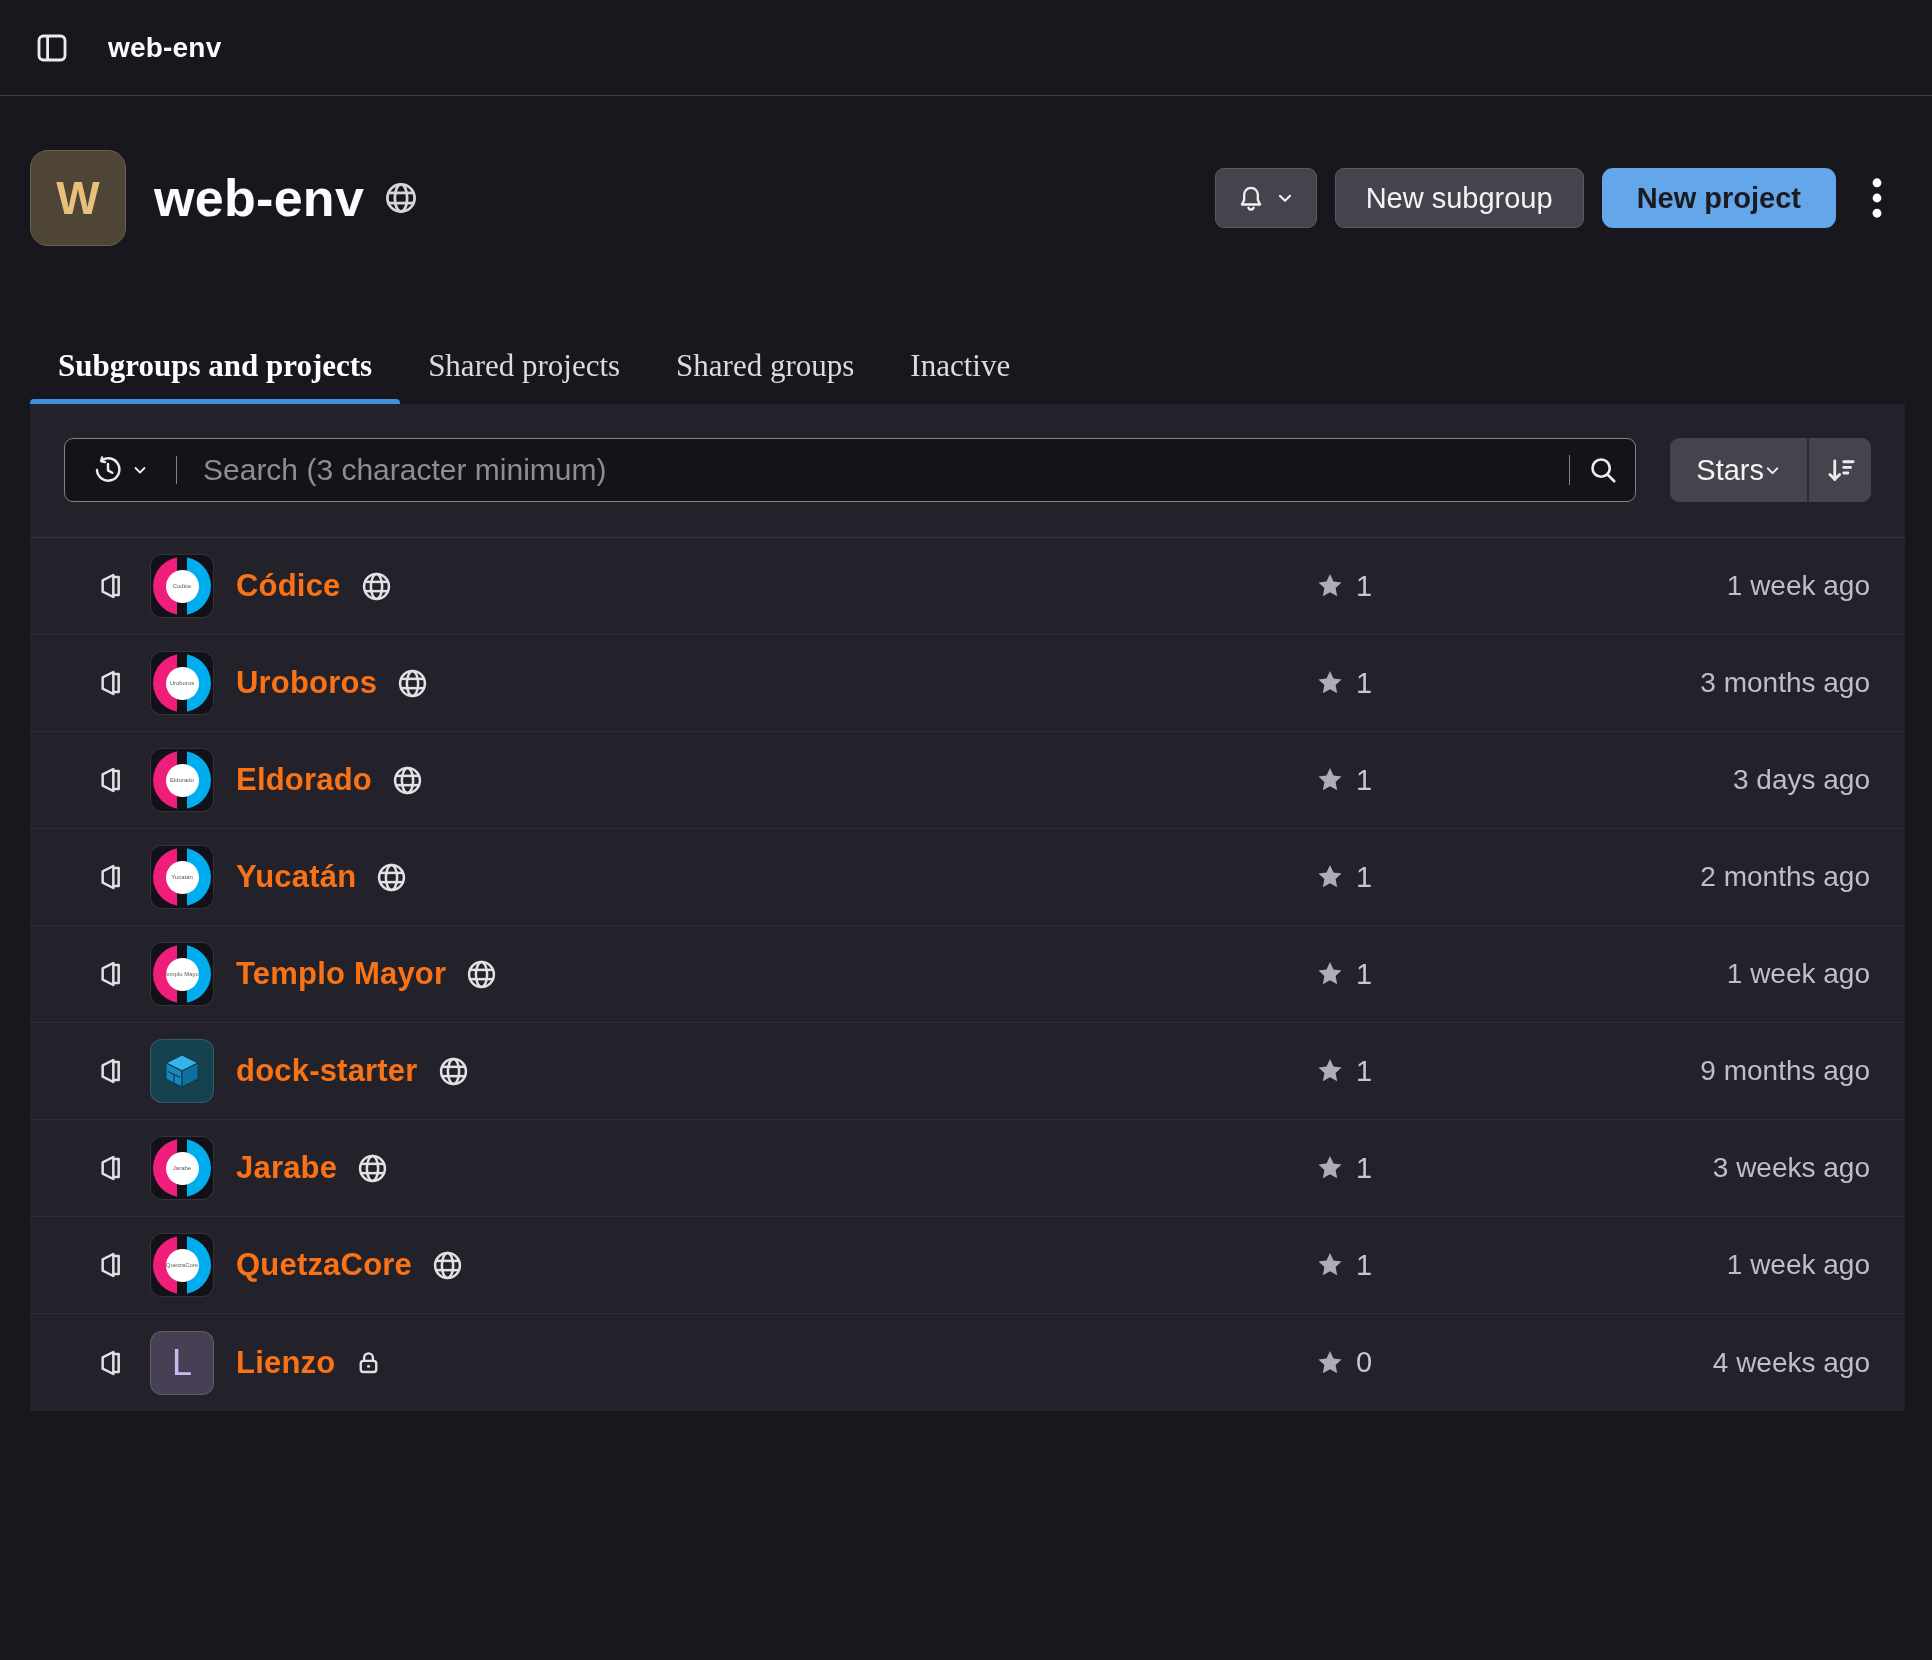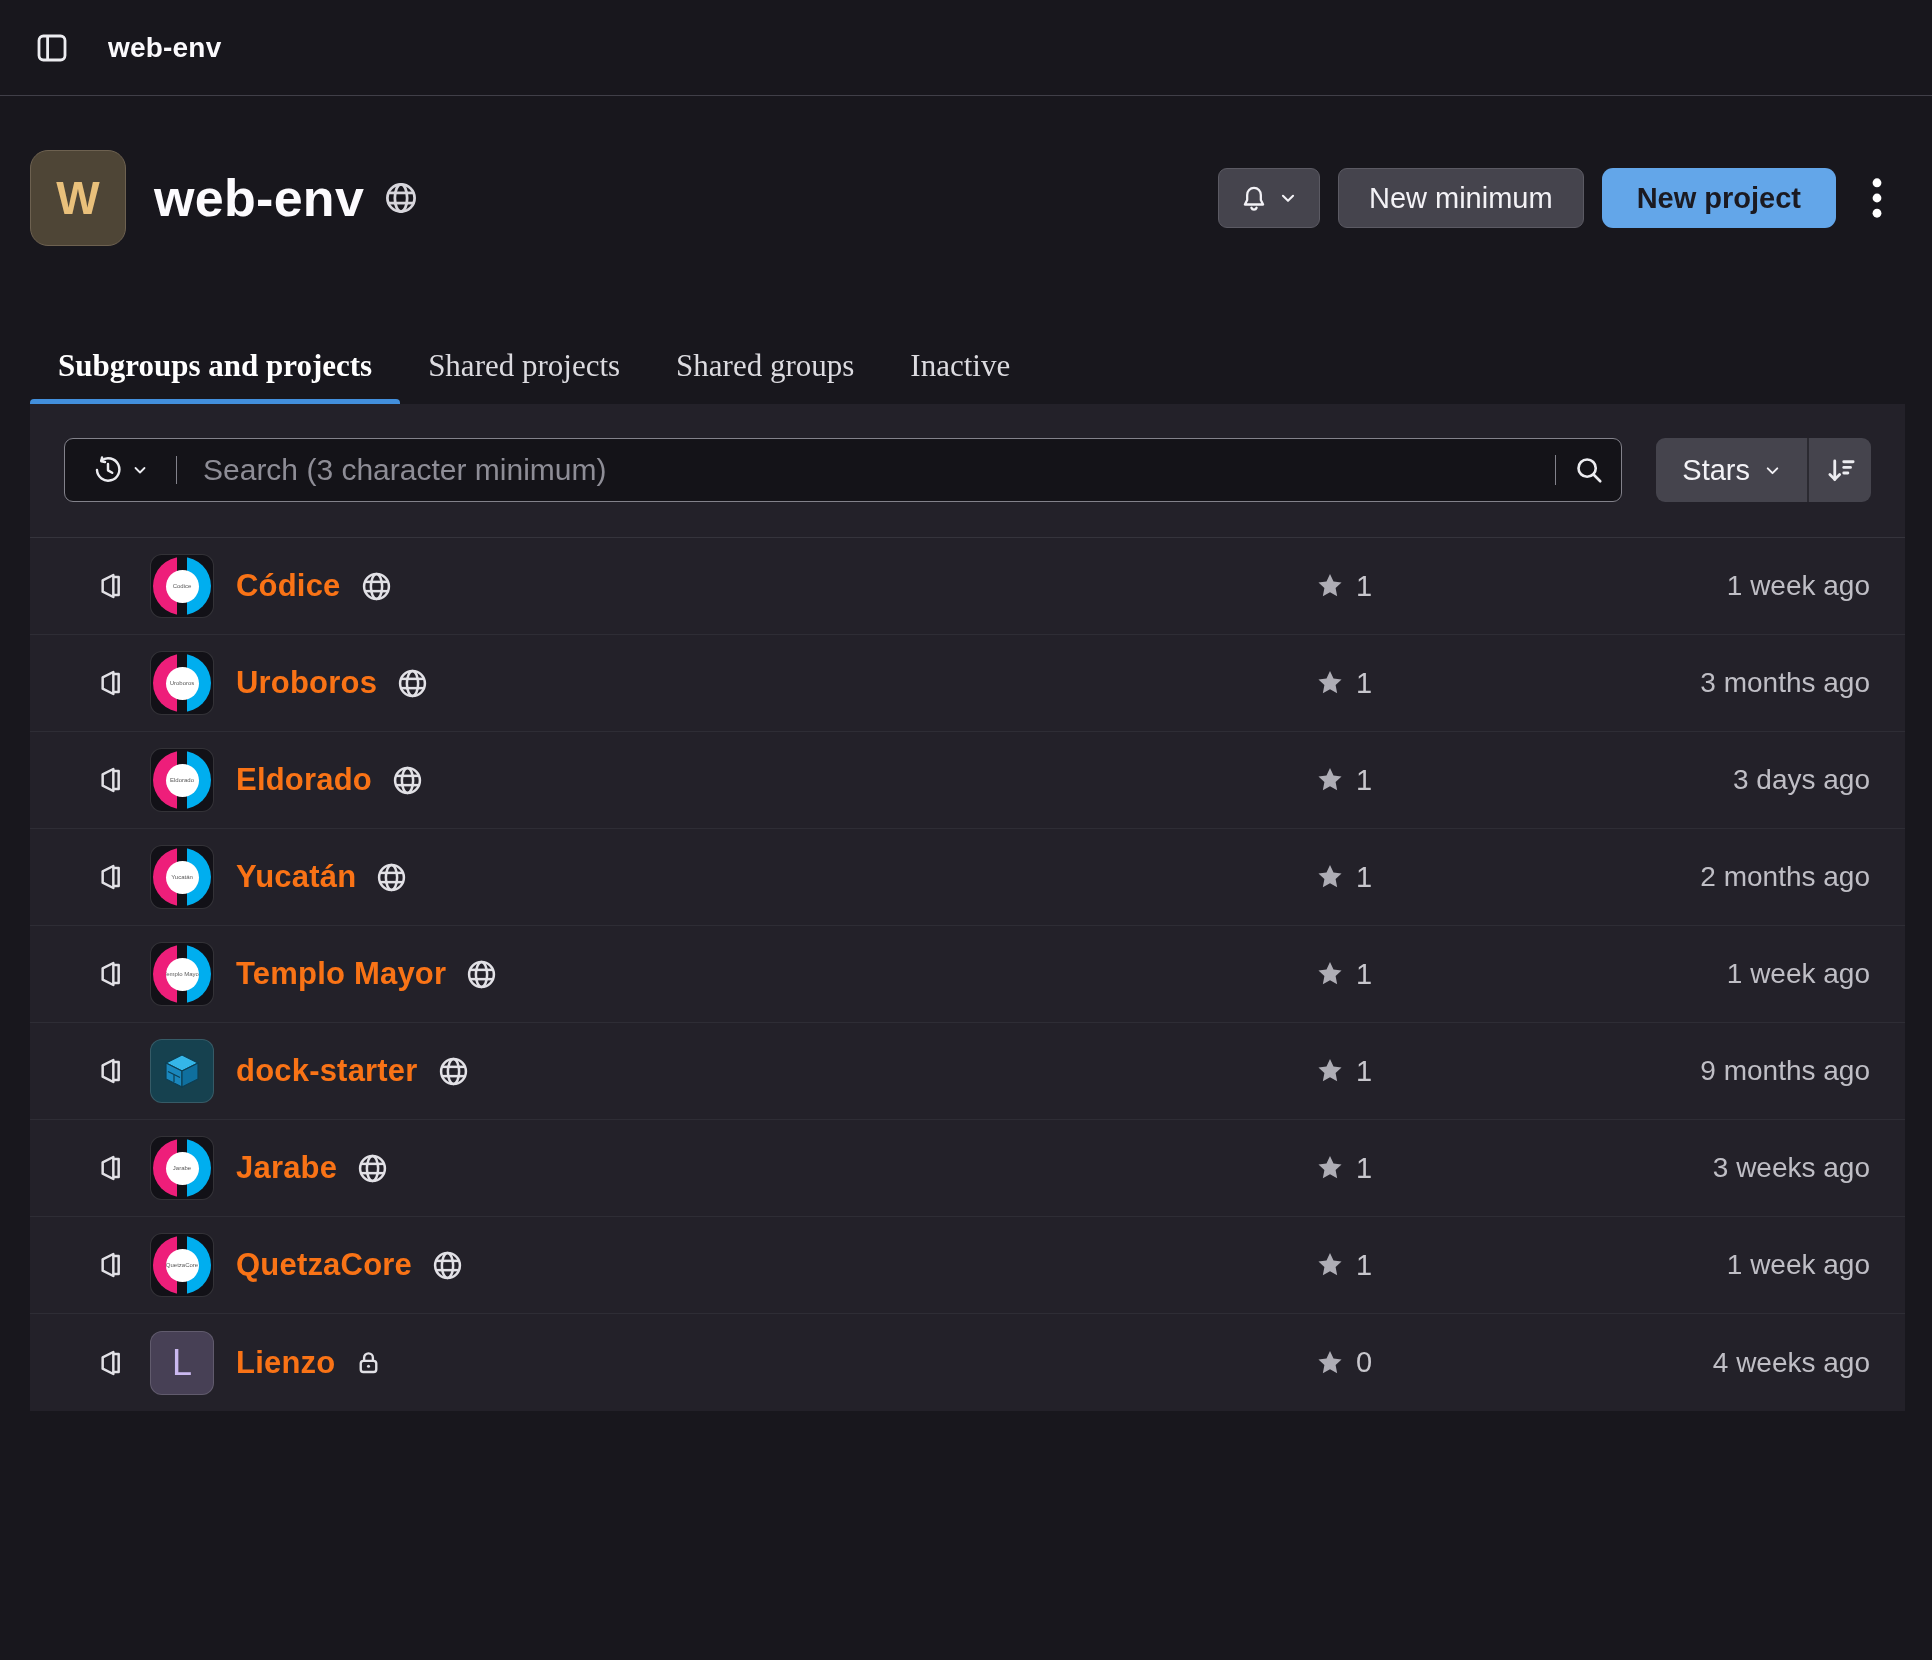--- a/index.html
+++ b/index.html
@@ -98,21 +98,21 @@
     font-family: inherit;
   }
   .search-input::placeholder { color: #8e8d96; }
   .search-btn {
     width: 66px; display: flex; align-items: center; justify-content: center;
     background: #141318; border: none; border-left: 1px solid var(--field-border);
     color: #ececf0; cursor: pointer;
   }
   .sort-group { display: flex; height: 64px; }
   .sort-by-btn {
-    height: 64px; padding: 0 26px; gap: 14px;
+    height: 64px; padding: 0 26px; 
     background: var(--btn-gray); color: #f3f2f6;
     border: none; border-radius: 9px 0 0 9px;
     display: flex; align-items: center; font-size: 29px; cursor: pointer;
     font-family: inherit;
   }
   .sort-dir-btn {
     width: 64px; height: 64px;
     background: var(--btn-gray); border: none; border-left: 2px solid #2b2a31;
     border-radius: 0 9px 9px 0;
     display: flex; align-items: center; justify-content: center; cursor: pointer;
@@ -198,21 +198,21 @@
           <path d="M8 1.8c-2.5 0-4.2 1.9-4.2 4.3v3.1L2.4 12h11.2l-1.4-2.8V6.1C12.2 3.7 10.5 1.8 8 1.8z"></path>
           <path d="M6.4 14a1.7 1.7 0 0 0 3.2 0"></path>
         </svg>
       </span>
       <span>
         <svg width="18" height="18" viewBox="0 0 16 16" fill="none" stroke="#f3f2f6" stroke-width="1.8" stroke-linecap="round" stroke-linejoin="round">
           <path d="M3.5 6l4.5 4.5L12.5 6"></path>
         </svg>
       </span>
     </button>
-    <button class="btn btn-gray btn-subgroup">New minimum</button>
+    <button class="btn btn-gray btn-subgroup">New subgroup</button>
     <button class="btn btn-confirm">New project</button>
     <button class="btn-kebab">
       <span>
         <svg width="14" height="44" viewBox="0 0 8 26" fill="#ffffff">
           <circle cx="4" cy="4" r="2.6"></circle>
             <circle cx="4" cy="13" r="2.6"></circle>
             <circle cx="4" cy="22" r="2.6"></circle>
         </svg>
       </span>
     </button>

